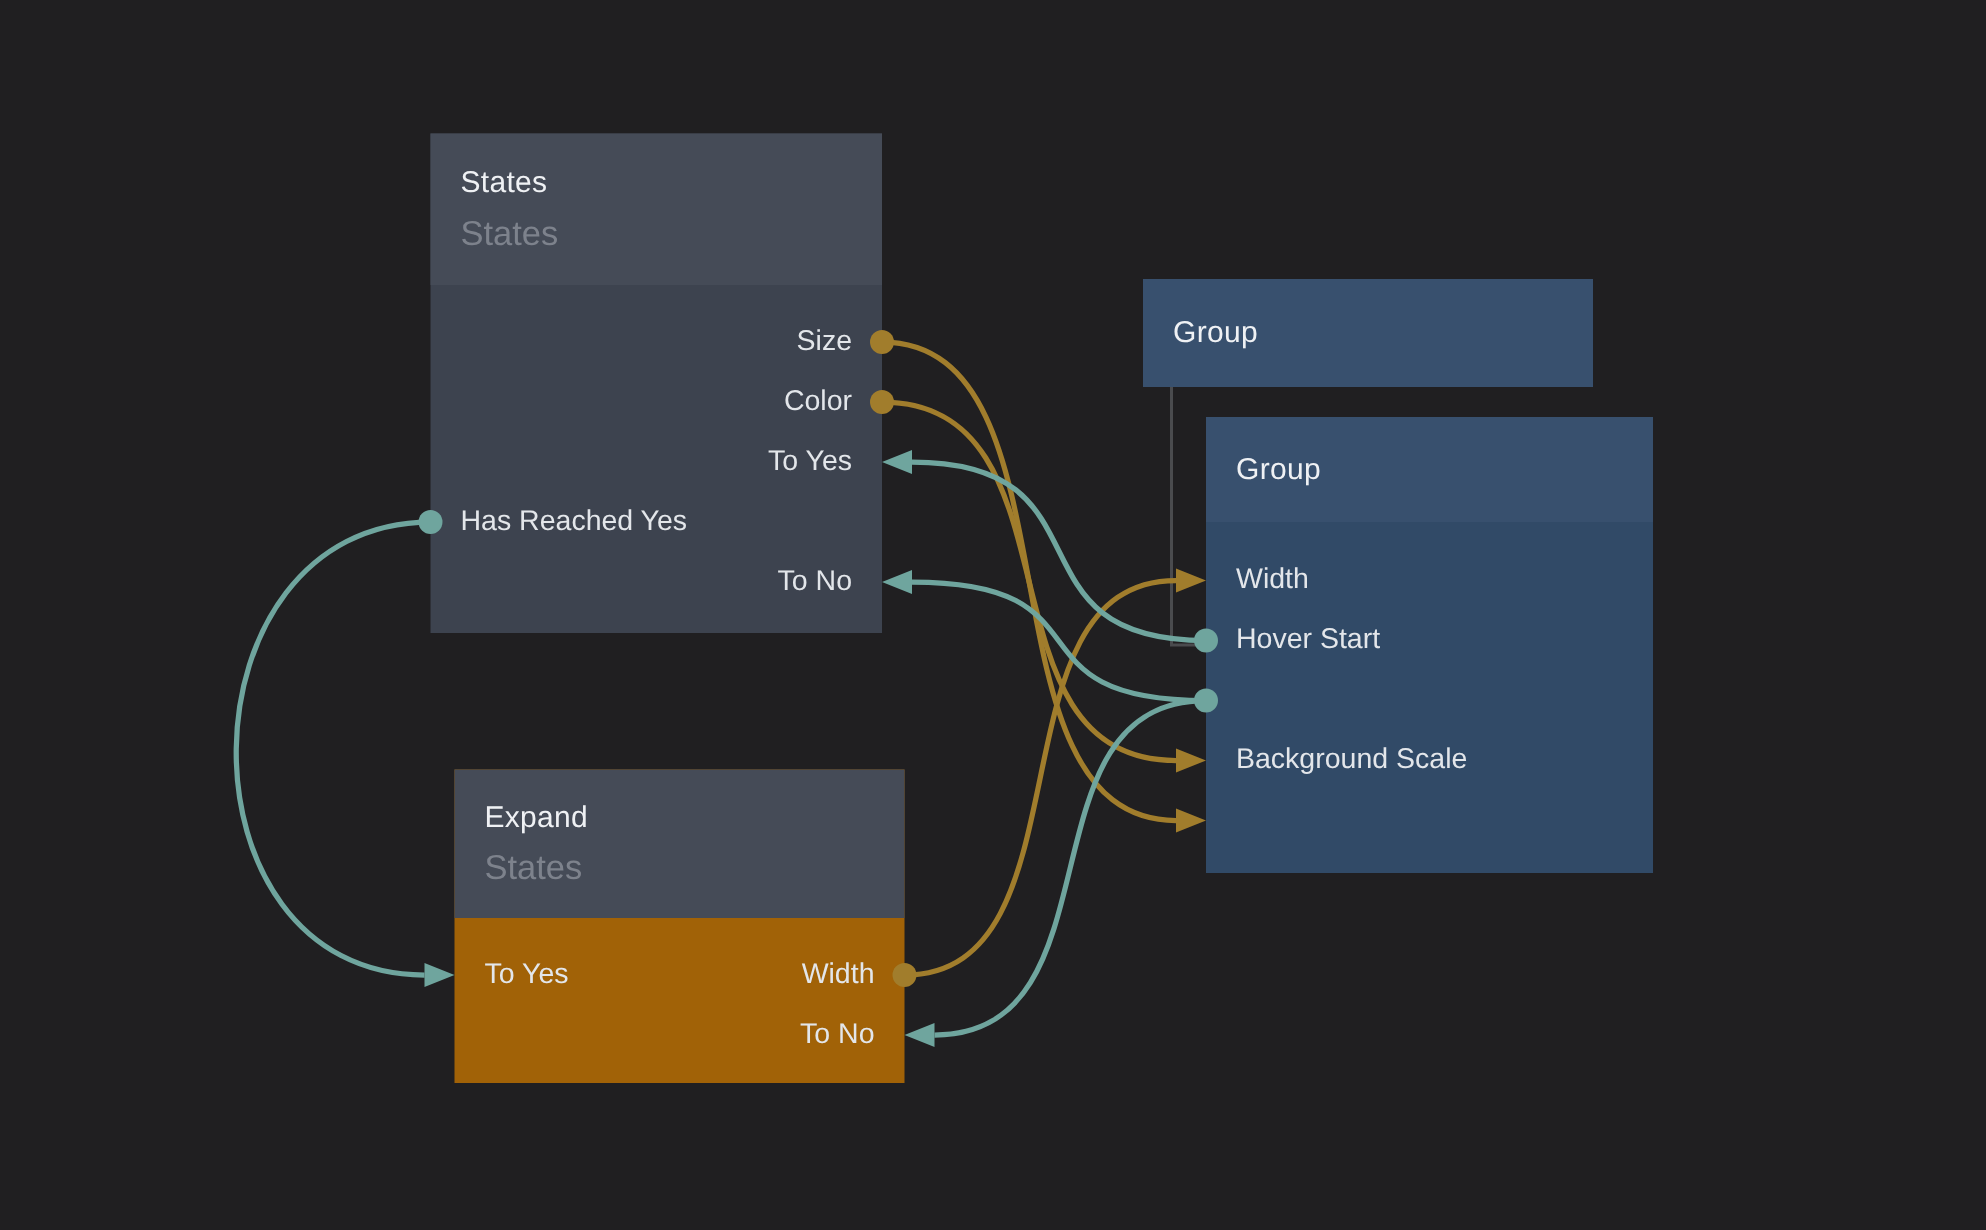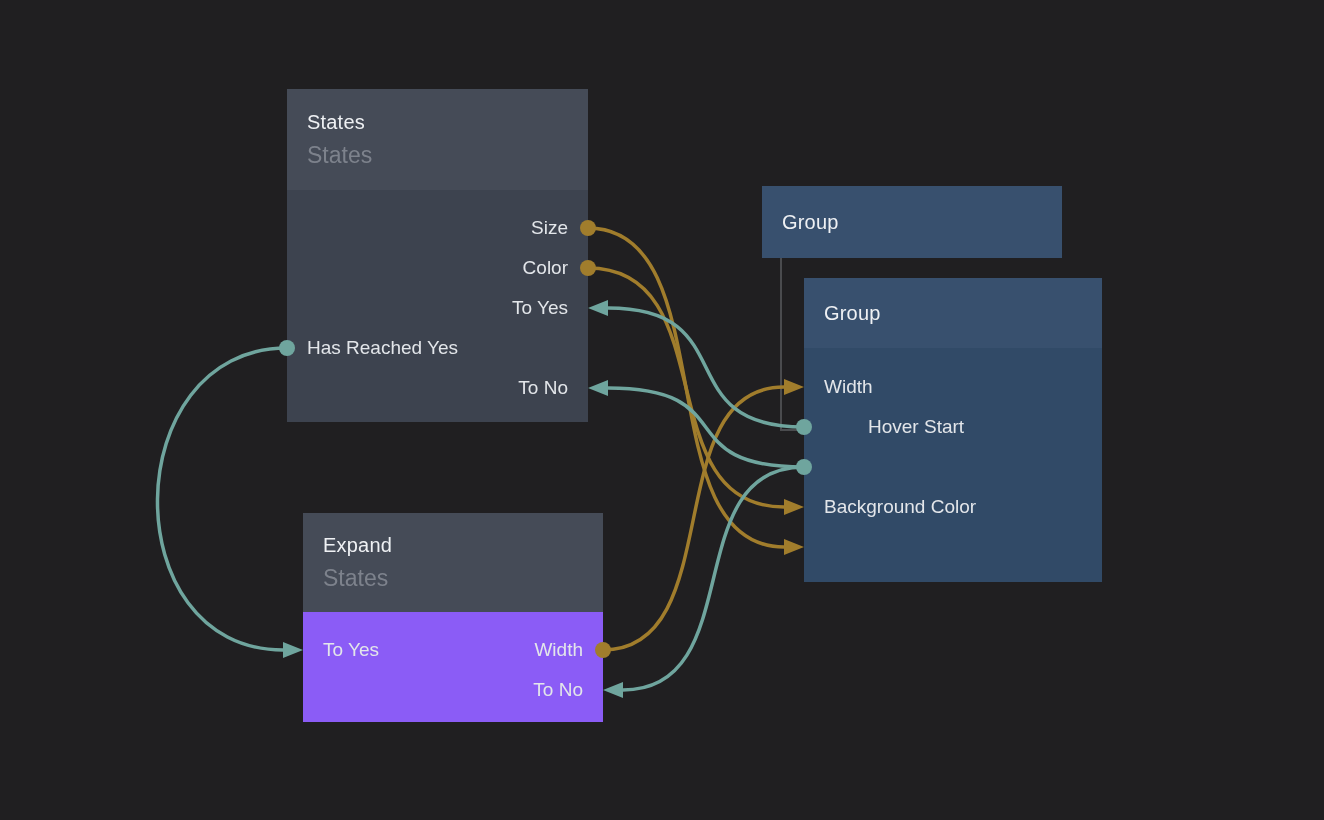--- a/index.html
+++ b/index.html
@@ -97,21 +97,21 @@
       <div class="port-row side-right" style="top: 205px;">
         <span class="port-label" style="color: rgb(227, 230, 234);">To Yes</span>
       </div>
       <div class="port-row side-left" style="top: 245px;">
         <span class="port-label" style="color: rgb(227, 230, 234);">Has Reached Yes</span>
       </div>
       <div class="port-row side-right" style="top: 285px;">
         <span class="port-label" style="color: rgb(227, 230, 234);">To No</span>
       </div>
     </div>
-    <div class="graph-node" style="left: 303px; top: 513px; width: 300px; height: 209px; background: #8b5cf6;">
+    <div class="graph-node" style="left: 303px; top: 513px; width: 300px; height: 209px; background: #a16207;">
       <div class="node-header" style="height: 99px; background: rgb(69, 75, 87);">
         <div class="node-title" style="color: rgb(239, 241, 244);">Expand</div>
         <div class="node-subtitle" style="color: rgb(125, 130, 140);">States</div>
       </div>
       <div class="port-row side-left" style="top: 123px;">
         <span class="port-label" style="color: rgb(227, 230, 234);">To Yes</span>
       </div>
       <div class="port-row side-right" style="top: 123px;">
         <span class="port-label" style="color: rgb(227, 230, 234);">Width</span>
       </div>
@@ -125,19 +125,19 @@
       </div>
     </div>
     <div class="graph-node" style="left: 804px; top: 278px; width: 298px; height: 304px; background: rgb(49, 74, 103);">
       <div class="node-header" style="height: 70px; background: rgb(56, 80, 110);">
         <div class="node-title" style="color: rgb(239, 241, 244);">Group</div>
       </div>
       <div class="port-row side-left" style="top: 95px;">
         <span class="port-label" style="color: rgb(227, 230, 234);">Width</span>
       </div>
       <div class="port-row side-left" style="top: 135px;">
-        <span class="port-label" style="color: rgb(227, 230, 234); margin-left: 44px;">Hover Start</span>
+        <span class="port-label" style="color: rgb(227, 230, 234);">Hover Start</span>
       </div>
       <div class="port-row side-left" style="top: 215px;">
-        <span class="port-label" style="color: rgb(227, 230, 234);">Background Color</span>
+        <span class="port-label" style="color: rgb(227, 230, 234);">Background Scale</span>
       </div>
     </div>
   </div>
 
 </body></html>

